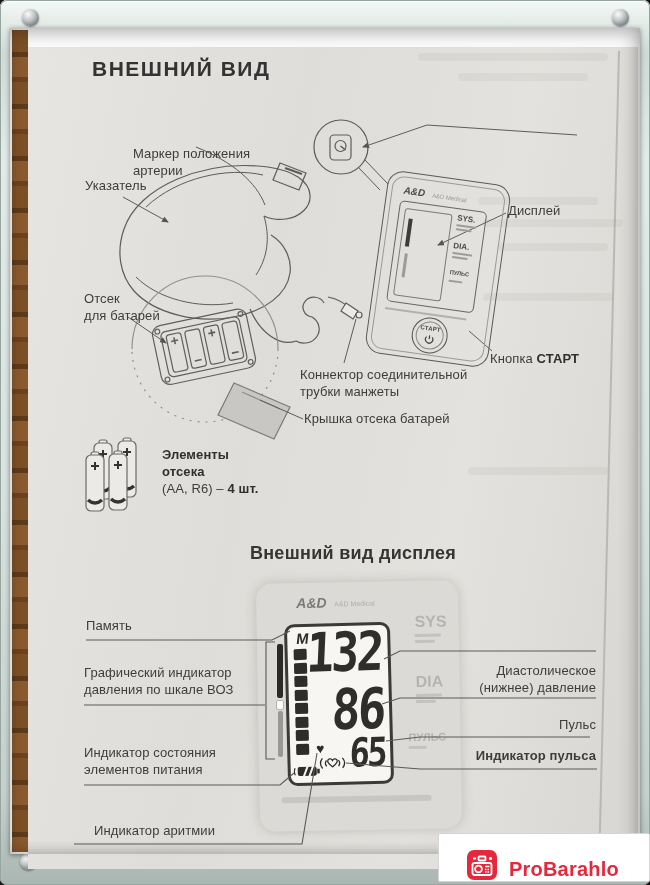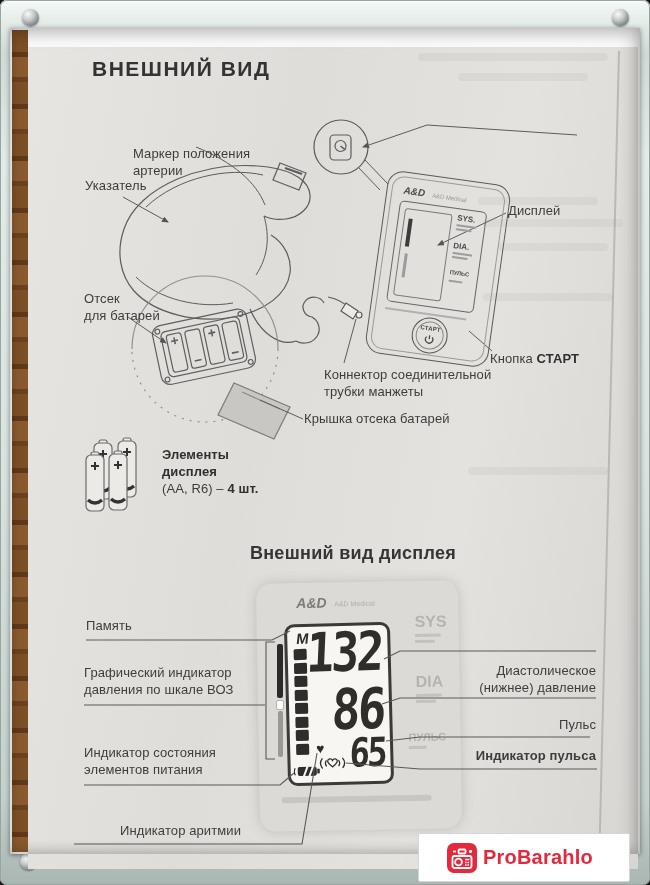--- a/index.html
+++ b/index.html
@@ -30,25 +30,25 @@
   .lbl b{font-weight:bold;color:#2f2f2f;}
   .lbl-r{text-align:right;width:210px;}
   #page-title{position:absolute;left:64px;top:10px;margin:0;font-size:21px;font-weight:bold;
     letter-spacing:1.5px;color:#333;}
   #section2-title{position:absolute;left:12px;top:488px;width:610px;margin:8px;text-align:center;
     font-size:18px;font-weight:bold;color:#353535;letter-spacing:.3px;}
   
   #lbl-artery{left:105px;top:68px;margin-top:31px;}     #lbl-pointer{left:57px;top:131px;}
   #lbl-adapter{left:396px;top:50px;}    #lbl-display{left:480px;top:156px;}
   #lbl-start{left:462px;top:304px;}     #lbl-compartment{left:56px;top:244px;}
-  #lbl-connector{left:272px;top:320px;margin-left:24px;} #lbl-cover{left:276px;top:364px;}
+  #lbl-connector{left:272px;top:320px;} #lbl-cover{left:276px;top:364px;}
   #batteries-caption{left:134px;top:400px;font-size:13px;}
   
   #lbl-memory{left:58px;top:571px;}     #lbl-who{left:56px;top:618px;}
-  #lbl-batt-status{left:56px;top:698px;}#lbl-arrhythmia{left:66px;top:776px;margin-left:26px;}
+  #lbl-batt-status{left:56px;top:698px;}#lbl-arrhythmia{left:66px;top:776px;}
   #lbl-systolic{left:358px;top:568px;}  #lbl-diastolic{left:358px;top:616px;}
   #lbl-pulse{left:358px;top:670px;}     #lbl-pulse-ind{left:358px;top:701px;font-weight:bold;}
   
   .art{position:absolute;left:0;top:0;width:610px;height:822px;}
   
   #device{position:absolute;left:348px;top:130px;width:122px;height:182px;transform:rotate(8deg);
     border:1.6px solid #5a5a5a;border-radius:16px;}
   #device::before{content:"";position:absolute;inset:4px;border:1px solid #9a9a9a;border-radius:12px;}
   .dev-brand{position:absolute;left:16px;top:12px;font-size:10px;font-weight:bold;font-style:italic;color:#4a4a4a;}
   .dev-brand-sub{position:absolute;left:45px;top:16px;font-size:6px;color:#9a9a9a;white-space:nowrap;}
@@ -85,22 +85,22 @@
   .lcd-segs{position:absolute;left:6px;top:22px;}
   .lcd-segs i{display:block;width:13px;height:11px;background:#2e2d2b;border-radius:1.5px;margin-bottom:2.5px;}
   .lcd-num{position:absolute;right:4px;font-family:"DejaVu Sans Mono",monospace;font-weight:bold;
     color:#2f2e2b;line-height:.78;letter-spacing:-3px;transform:skewX(-4deg) scaleX(.85);transform-origin:right top;}
   .n1{font-size:54px;top:6px;} .n2{font-size:56px;top:62px;} .n3{font-size:40px;top:112px;}
   .lcd-heart{position:absolute;left:26px;top:114px;font-size:14px;color:#2e2d2b;}
   .lcd-heart::before{content:"\2665";}
   .lcd-batt{position:absolute;left:3px;top:139px;}
   .lcd-pulse{position:absolute;left:28px;top:128px;}
   
-  #watermark{position:absolute;left:418px;top:833px;width:212px;height:49px;background:#fff;
-    border:1px solid #d6d6d6;border-radius:2px;display:flex;align-items:center;gap:5px;
+  #watermark{position:absolute;left:438px;top:833px;width:212px;height:49px;background:#fff;
+    border:1px solid #d6d6d6;border-radius:2px;display:flex;align-items:flex-end;gap:11px;
     padding-left:27px;box-sizing:border-box;}
   #watermark .wm-text{font-size:20px;font-weight:bold;color:#e5293d;letter-spacing:.2px;}
 </style>
 </head>
 <body>
 
 <div class="frame">
   <div class="screw" id="screw-tl"></div>
   <div class="screw" id="screw-tr"></div>
   <div class="screw" id="screw-bl"></div>
@@ -246,21 +246,21 @@
         <span>Отсек</span><br>
         <span>для батарей</span>
       </div>
       <div class="lbl" id="lbl-connector">
         <span>Коннектор соединительной</span><br>
         <span>трубки  манжеты</span>
       </div>
       <div class="lbl" id="lbl-cover">Крышка отсека батарей</div>
       <div class="lbl" id="batteries-caption">
         <b>Элементы</b><br>
-        <b>дисплея</b><br>
+        <b>отсека</b><br>
         <span>(AA, R6) – </span><b>4 шт.</b>
       </div>
 
       <h2 id="section2-title">Внешний вид дисплея</h2>
 
       <div id="faceplate">
         <span class="fp-brand">A&amp;D</span>
         <span class="fp-brand-sub">A&amp;D Medical</span>
         <div class="fp-ghost" id="fp-sys">
           <span>SYS</span>

